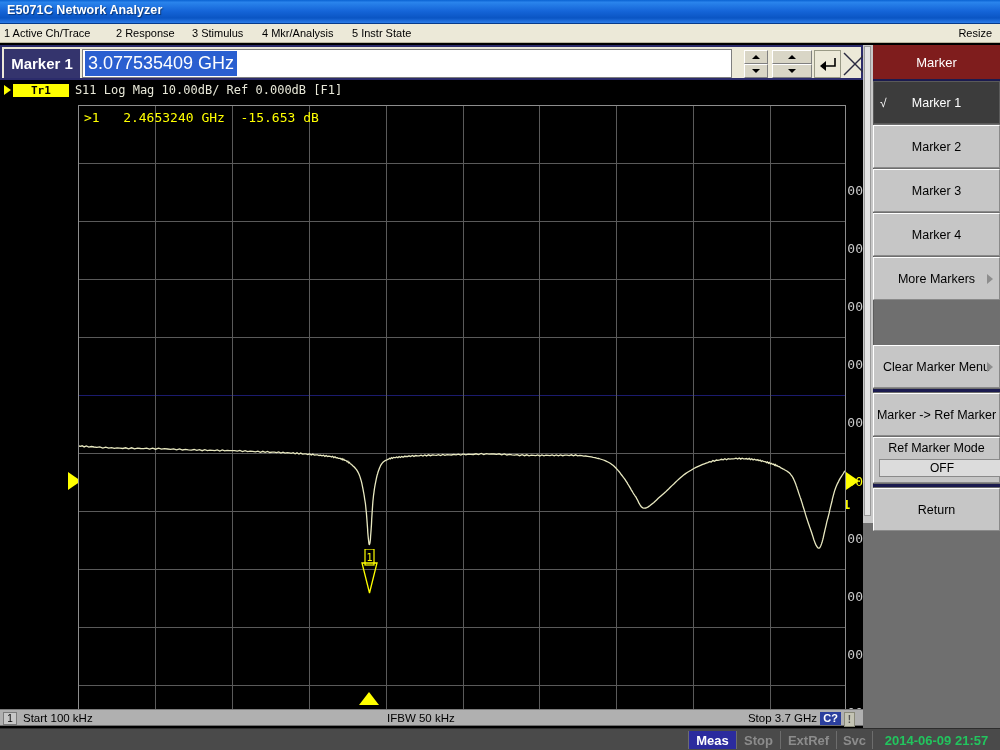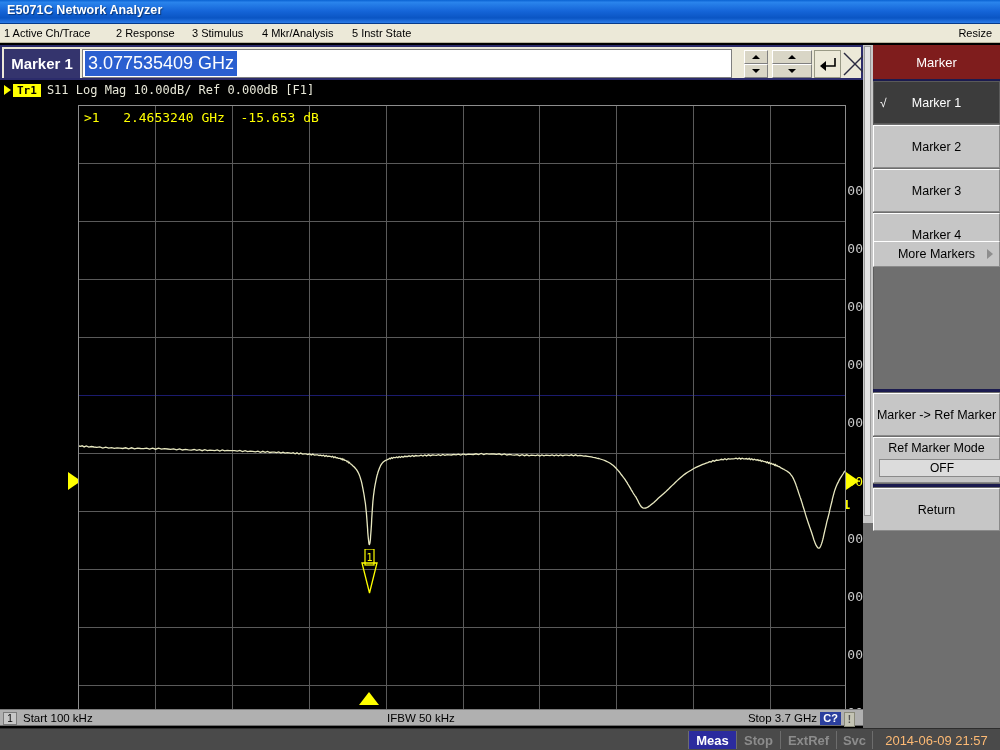--- a/index.html
+++ b/index.html
@@ -78,21 +78,21 @@
   .trace-hdr{
     position:absolute;left:4px;top:3px;height:14px;display:flex;align-items:center;
     font-family:"DejaVu Sans Mono","Liberation Mono",monospace;
     font-size:12px;color:#e8e8d8;white-space:nowrap;
   }
   .hdr-arrow{
     width:0;height:0;border-top:5px solid transparent;border-bottom:5px solid transparent;
     border-left:7px solid #ffff00;margin-right:2px;
   }
   .trbadge{
-    background:#ffff00;color:#000;font-size:11px;font-weight:bold;padding:0 4px;margin-right:6px;
+    background:#ffff00;color:#000;font-size:11px;font-weight:bold;padding:0 18px;margin-right:6px;
     font-family:"DejaVu Sans Mono","Liberation Mono",monospace;
   }
   .plotbox{
     position:absolute;left:78px;top:25px;width:768px;height:670px;
     border:1px solid #8d8d8d;box-sizing:border-box;background:#000;
   }
   .gl{position:absolute;background:#5a5a5a;}
   .glh{height:1px;left:0;width:100%;}
   .glv{width:1px;top:0;height:100%;}
   .refline{position:absolute;left:0;width:100%;height:1px;background:#1b1b6e;}
@@ -188,21 +188,21 @@
     position:absolute;left:0;top:728px;width:1000px;height:22px;
     background:#4a4a4a;border-top:1px solid #2d2d2d;box-sizing:border-box;
   }
   .tb-item{
     position:absolute;top:2px;height:18px;font-size:13px;font-weight:bold;
     display:flex;align-items:center;justify-content:center;padding:0 6px;
     border-left:1px solid #6d6d6d;box-sizing:border-box;
   }
   .tb-meas{background:#2b2b9e;color:#fff;}
   .tb-off{color:#8c8c8c;}
-  .tb-clock{color:#fdba74;font-weight:normal;}
+  .tb-clock{color:#22c55e;font-weight:bold;}
 </style>
 </head>
 <body>
 
 <div id="app">
 
   <div class="titlebar">
     <div class="t">E5071C Network Analyzer</div>
   </div>
 
@@ -336,22 +336,26 @@
     </div>
     <div class="sk" style="top:80px;height:43px">
       <span>Marker 2</span>
     </div>
     <div class="sk" style="top:124px;height:43px">
       <span>Marker 3</span>
     </div>
     <div class="sk" style="top:168px;height:43px">
       <span>Marker 4</span>
     </div>
-    <div class="sk" style="top:196px;height:26px">
+    <div class="sk" style="top:212px;height:43px">
       <span>More Markers</span>
+      <span class="arw"></span>
+    </div>
+    <div class="sk" style="top:300px;height:43px">
+      <span class="twoline">Clear Marker Menu</span>
       <span class="arw"></span>
     </div>
 
     <div class="sk-sep" style="top:344px"></div>
 
     <div class="sk" style="top:348px;height:43px">
       <span class="twoline">Marker -&gt; Ref Marker</span>
     </div>
 
     <div class="sk" style="top:392px;height:46px;align-items:flex-start;padding-top:3px">

